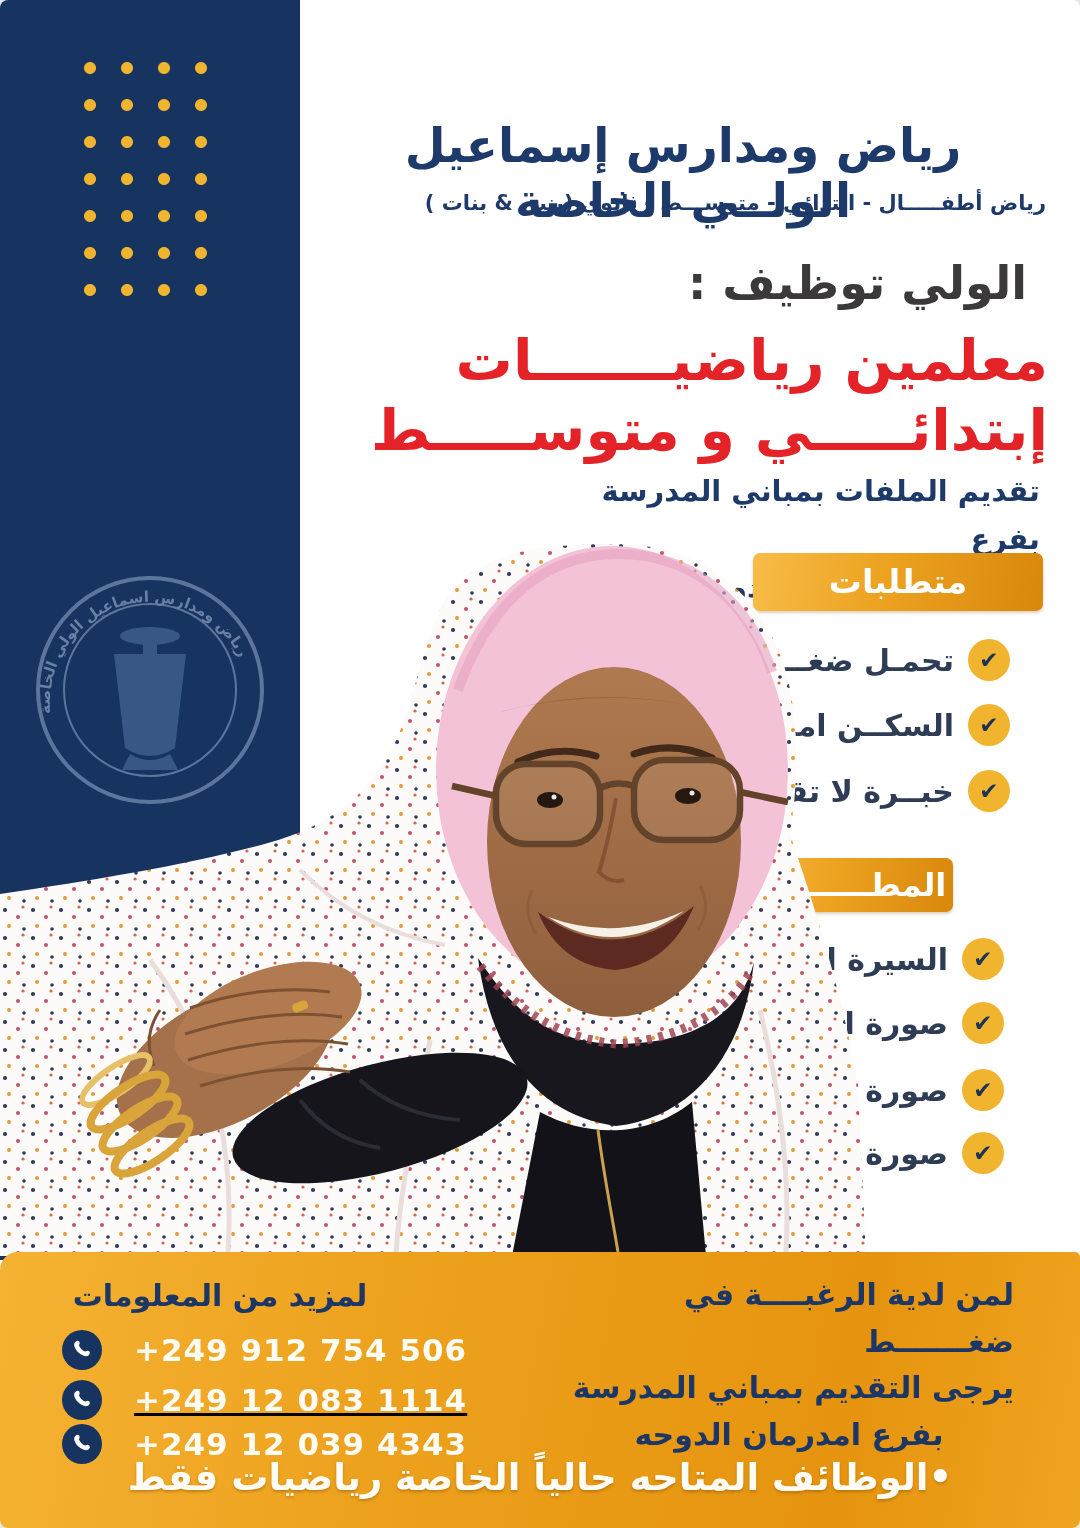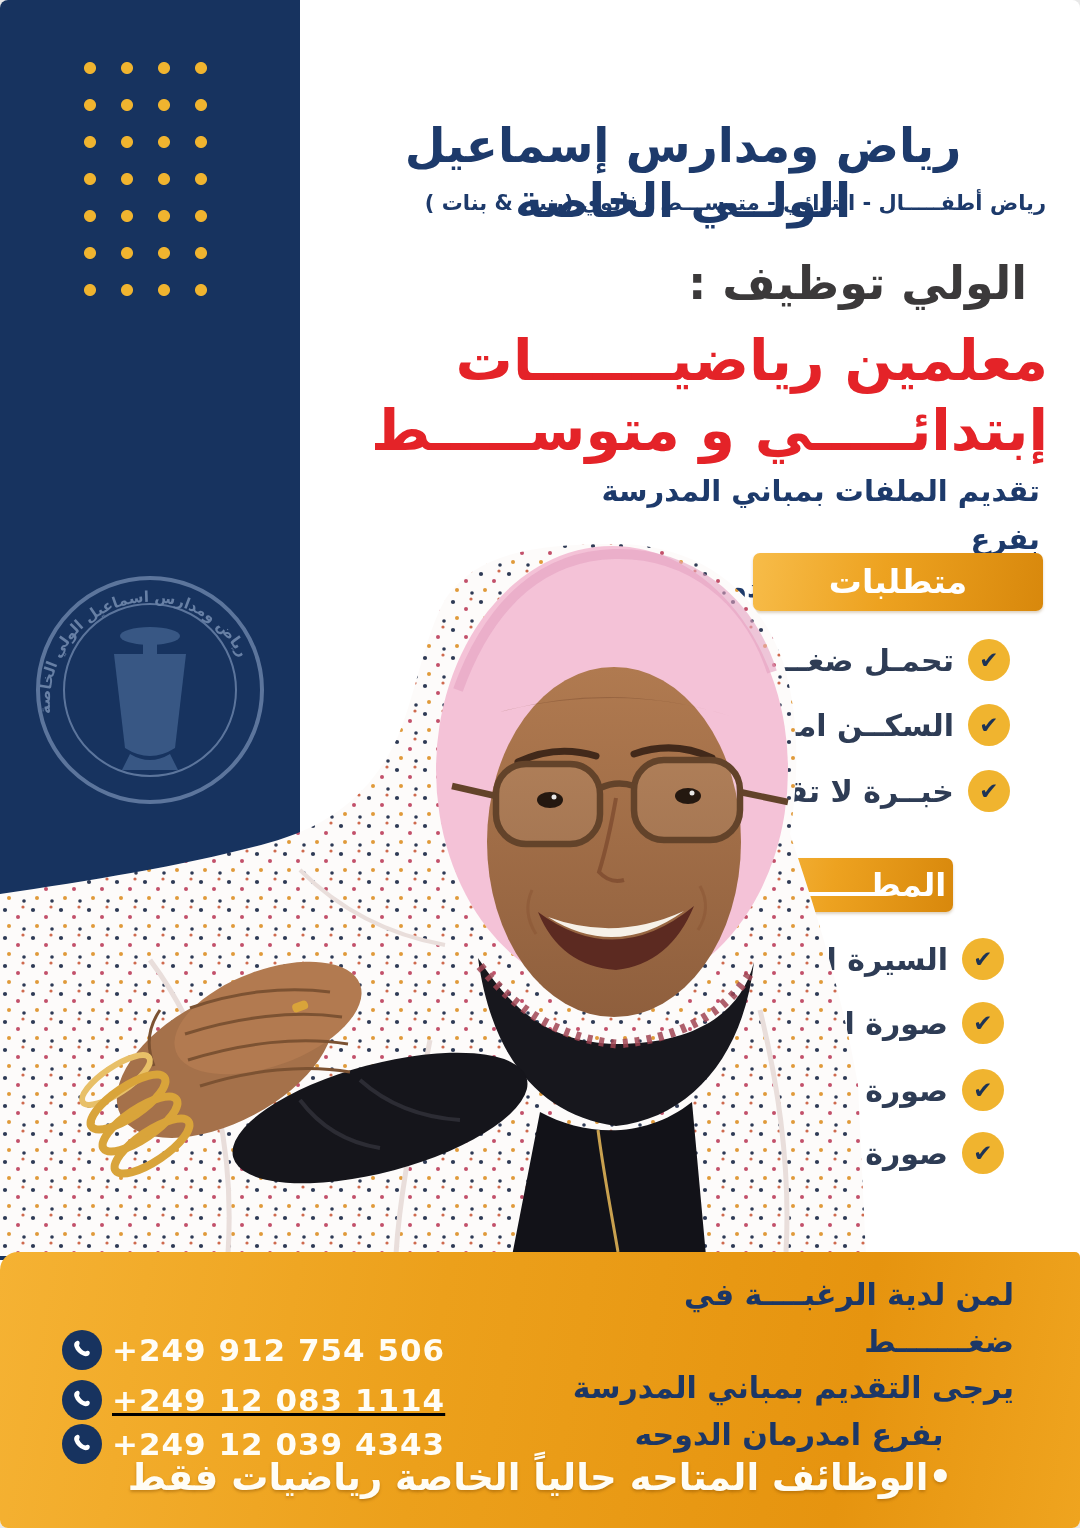--- a/index.html
+++ b/index.html
@@ -43,21 +43,21 @@
 
   
   .photo{position:absolute;left:0;top:540px;}
 
   
   .footer{position:absolute;left:0;top:1252px;width:1080px;height:276px;
           background:linear-gradient(100deg,#f5b233 0%,#eca01b 40%,#e6940f 78%,#efa41f 100%);
           border-top-left-radius:18px;border-top-right-radius:5px;}
   .contact-title{position:absolute;left:70px;top:26px;width:300px;text-align:center;direction:rtl;
           font-size:30px;color:#1c3766;}
-  .phone-row{position:absolute;left:62px;display:flex;align-items:center;gap:10px;direction:ltr;}
+  .phone-row{position:absolute;left:62px;display:flex;align-items:center;gap:32px;direction:ltr;}
   .p1{top:78px;} .p2{top:128px;text-decoration:underline;} .p3{top:172px;}
   .phone-icon{width:40px;height:40px;border-radius:50%;background:#17335f;
           display:flex;align-items:center;justify-content:center;flex:0 0 auto;}
   .phone-num{font-size:31px;color:#fffdf6;letter-spacing:1px;}
   .apply-block{position:absolute;right:66px;top:20px;width:450px;direction:rtl;
           font-size:30px;color:#1c3766;line-height:1.55;}
   .apply-block .al{text-align:right;} .apply-block .ac{text-align:center;}
   .bottom-note{position:absolute;left:0;top:204px;width:100%;text-align:center;direction:rtl;
           font-size:37px;color:#fffdf5;text-shadow:0 2px 3px rgba(130,75,0,.4);}
 </style>
@@ -205,20 +205,21 @@
         <ellipse cx="116" cy="540" rx="40" ry="13" stroke="#e8c068" stroke-width="6" transform="rotate(-34 116 540)"></ellipse>
         <ellipse cx="128" cy="562" rx="44" ry="15" stroke="#d9a43a" stroke-width="8" transform="rotate(-34 128 562)"></ellipse>
         <ellipse cx="140" cy="584" rx="44" ry="15" stroke="#d9a43a" stroke-width="8" transform="rotate(-34 140 584)"></ellipse>
         <ellipse cx="152" cy="606" rx="44" ry="15" stroke="#d9a43a" stroke-width="8" transform="rotate(-34 152 606)"></ellipse>
       </g>
       <rect x="292" y="462" width="16" height="9" rx="4" fill="#d9a43a" transform="rotate(-20 300 466)"></rect>
     </g>
   </svg>
 
   <div class="footer">
+    <div class="contact-title">لمزيد من المعلومات</div>
 
     <div class="phone-row p1">
       <span class="phone-icon">
         <svg width="24" height="24" viewBox="0 0 24 24">
             <path fill="#ffffff" d="M6.4,3.2 C8.6,2.1 10.2,3.9 9.5,6 L9,7.4 C10.1,10 12.6,12.5 15.3,13.6 L16.7,13 C18.8,12.3 20.6,14 19.5,16.2 C18.6,18 16,18.8 13.2,17.6 C8.9,15.8 6.1,13 4.5,8.8 C3.5,6.1 4.6,4.1 6.4,3.2 Z"></path>
           </svg>
       </span>
       <span class="phone-num">+249 912 754 506</span>
     </div>
     <div class="phone-row p2">

